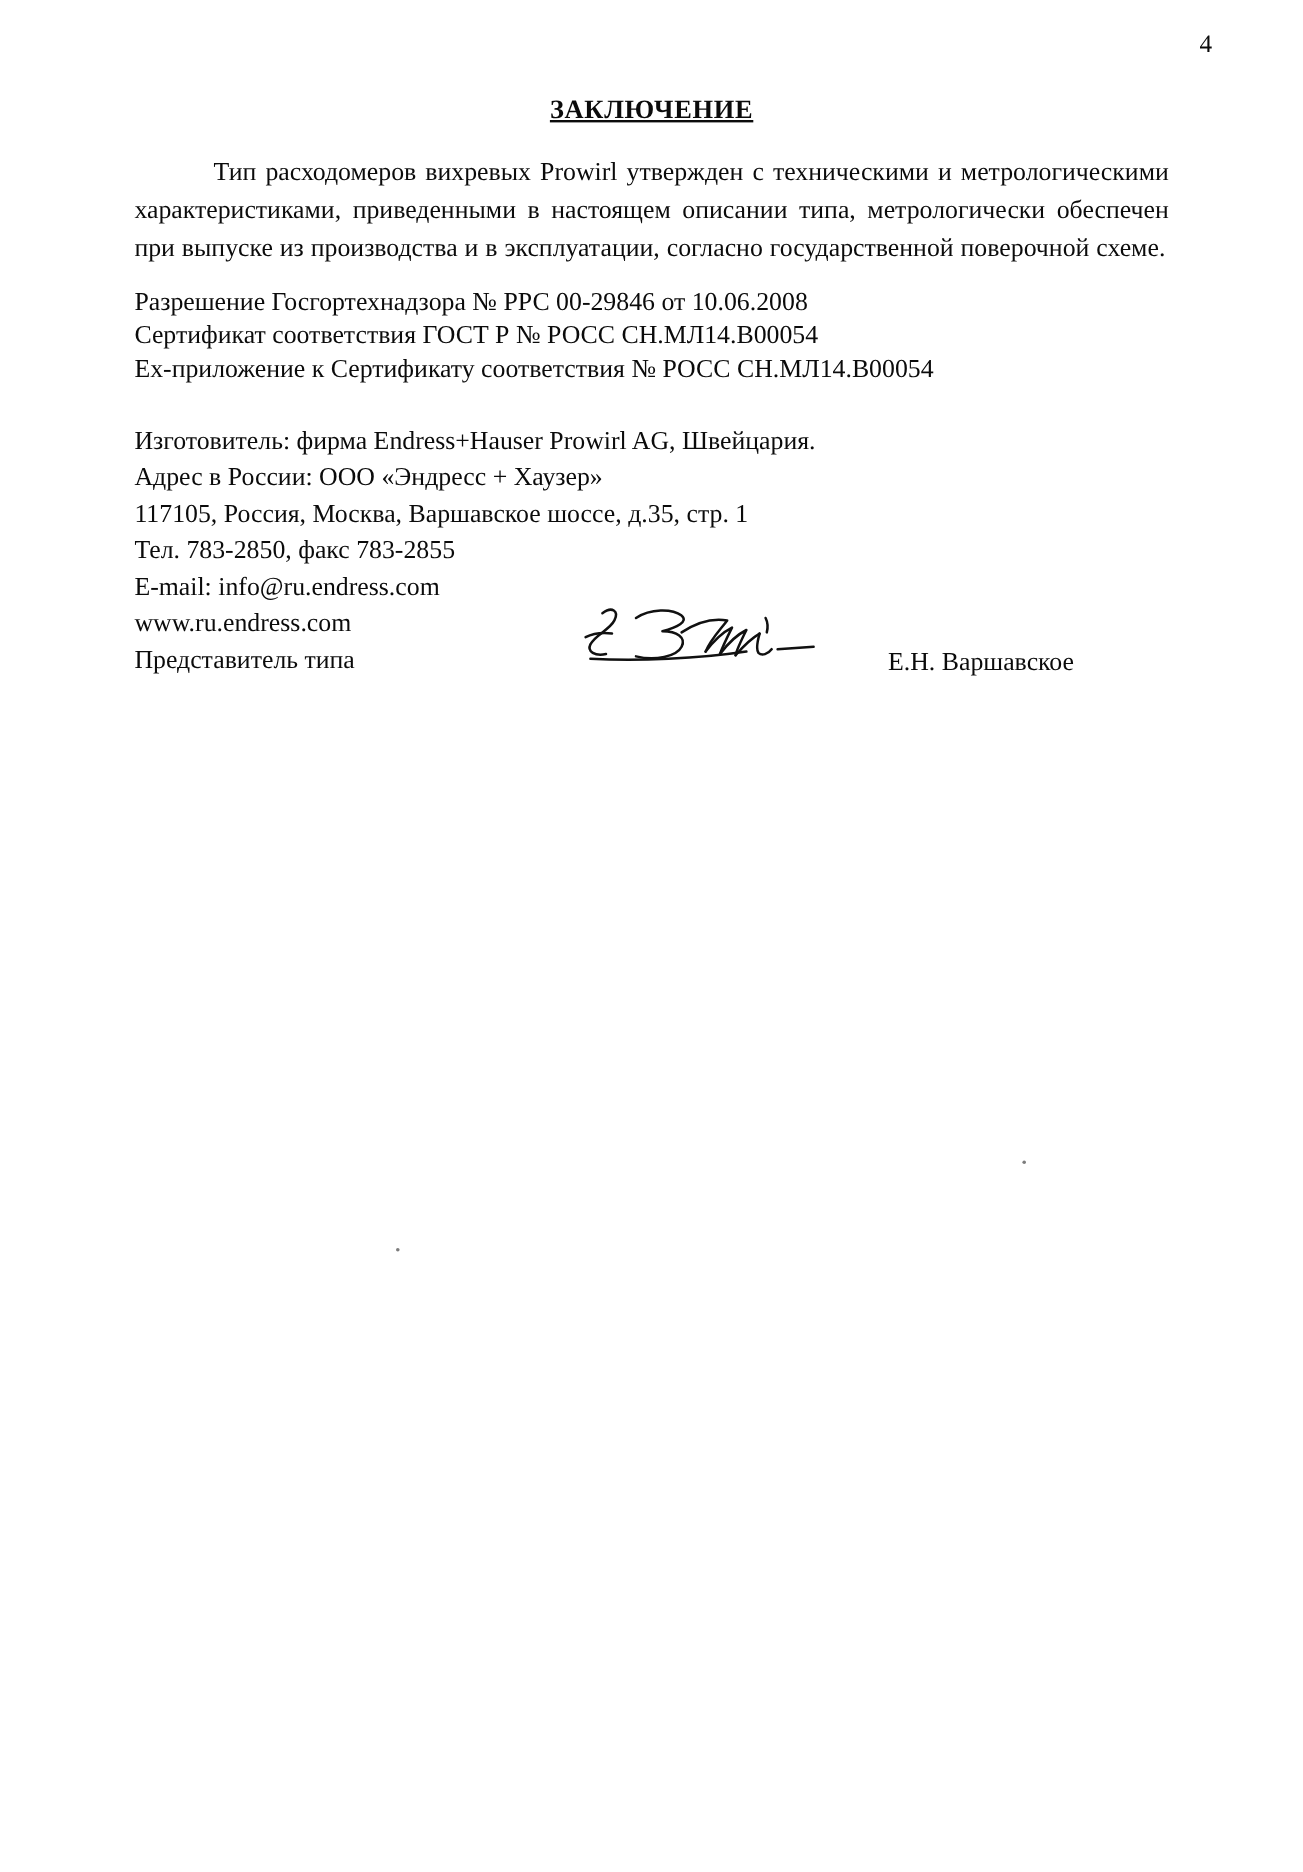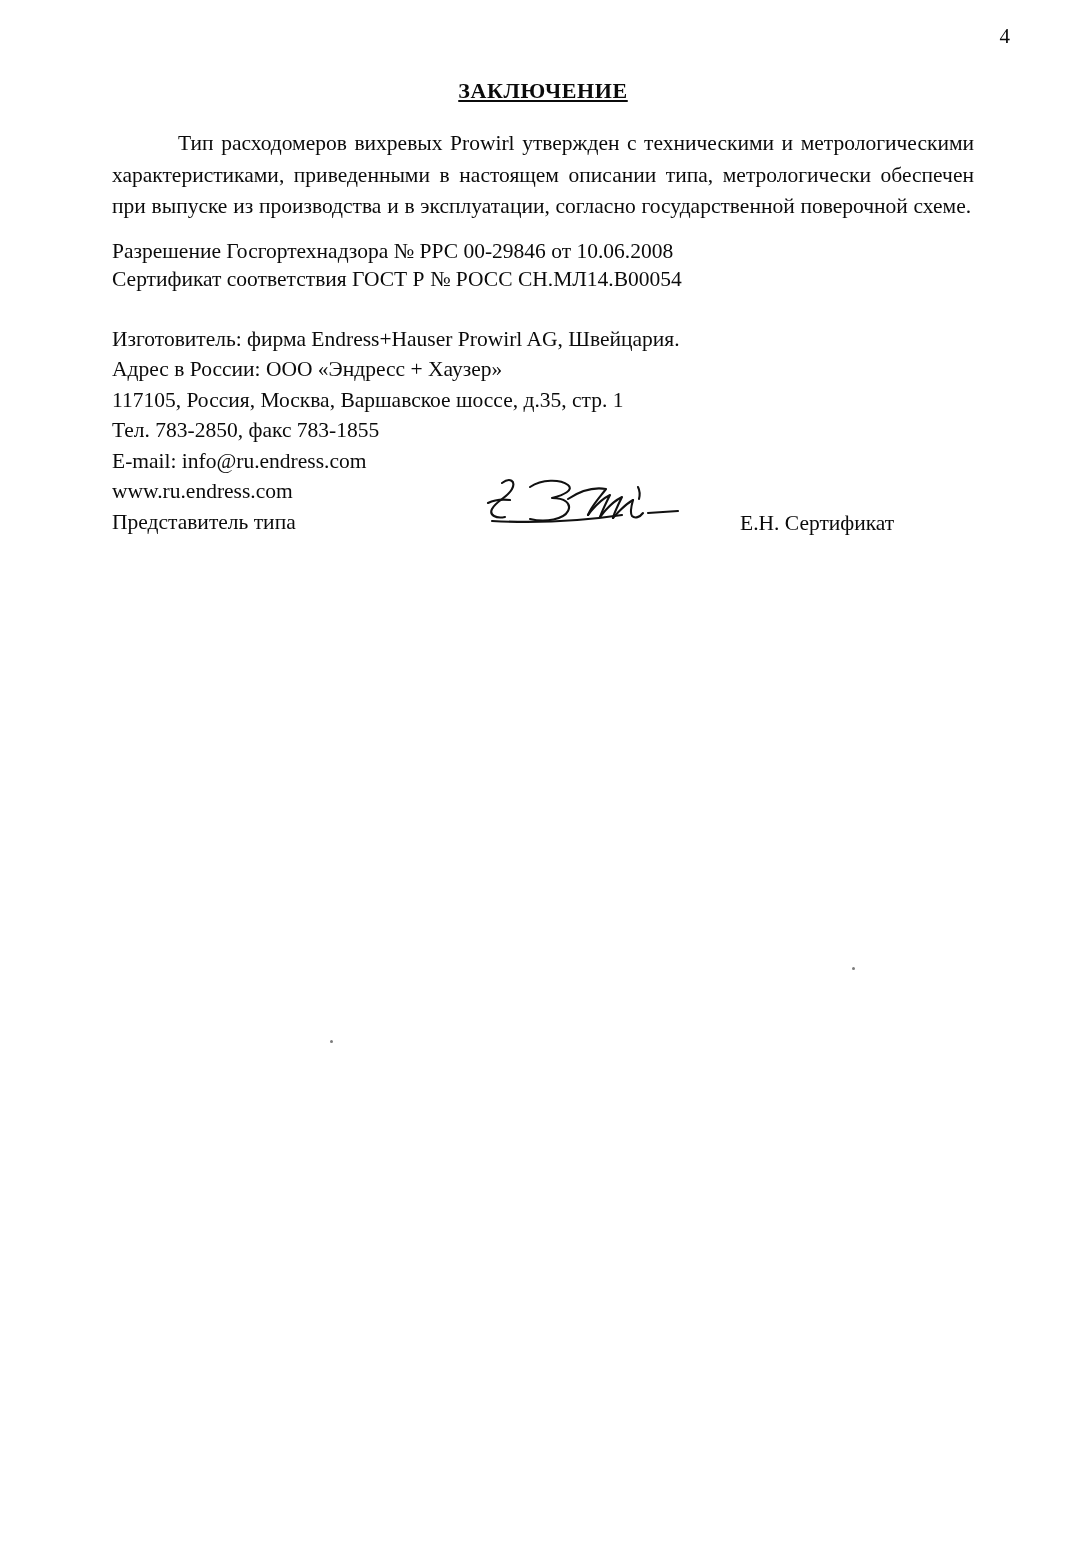--- a/index.html
+++ b/index.html
@@ -110,27 +110,28 @@
 
   <div class="doc-title">ЗАКЛЮЧЕНИЕ</div>
 
   <div class="content">
 
     <p class="para">Тип расходомеров вихревых Prowirl утвержден с техническими и метрологическими характеристиками, приведенными в настоящем описании типа, метрологически обеспечен при выпуске из производства и в эксплуатации, согласно государственной поверочной схеме.</p>
 
     <div class="block-permits">
       <div class="line">Разрешение Госгортехнадзора № РРС 00-29846 от 10.06.2008</div>
       <div class="line">Сертификат соответствия ГОСТ Р № РОСС СН.МЛ14.В00054</div>
+      <div class="line">Ех-приложение к Сертификату соответствия № РОСС СН.МЛ14.В00054</div>
     </div>
 
     <div class="block-manufacturer">
       <div class="line">Изготовитель: фирма Endress+Hauser Prowirl AG, Швейцария.</div>
       <div class="line">Адрес в России: ООО «Эндресс + Хаузер»</div>
       <div class="line">117105, Россия, Москва, Варшавское шоссе, д.35, стр. 1</div>
-      <div class="line">Тел. 783-2850, факс 783-1855</div>
+      <div class="line">Тел. 783-2850, факс 783-2855</div>
       <div class="line">E-mail: info@ru.endress.com</div>
       <div class="line">www.ru.endress.com</div>
 
       <div class="sign-row">
         <div class="line">Представитель типа</div>
 
         <svg class="signature" viewBox="0 0 230 56">
           <g fill="none" stroke="#111111" stroke-width="2.1" stroke-linecap="round" stroke-linejoin="round">
             <path d="M30 10 C38 4, 44 8, 40 16 C36 24, 24 28, 20 36 C17 42, 24 46, 33 44"></path>
             <path d="M16 30 C22 27, 30 26, 38 27"></path>
@@ -139,20 +140,20 @@
             <path d="M116 42 C122 34, 130 26, 138 22 C134 30, 130 38, 128 44"></path>
             <path d="M128 44 C134 36, 142 28, 150 24 C146 32, 142 40, 141 45"></path>
             <path d="M141 45 C147 38, 154 31, 161 27"></path>
             <path d="M161 27 C159 34, 158 40, 160 43 C163 46, 168 44, 171 40"></path>
             <path d="M166 14 C168 18, 168 22, 167 26"></path>
             <path d="M176 40 L206 38"></path>
             <path d="M20 48 C60 50, 110 48, 150 42"></path>
           </g>
         </svg>
 
-        <div class="signer-name">Е.Н. Сертификат</div>
+        <div class="signer-name">Е.Н. Варшавское</div>
       </div>
     </div>
   </div>
 
   <div class="speck speck-a"></div>
   <div class="speck speck-b"></div>
 </div>
 
 </body></html>

